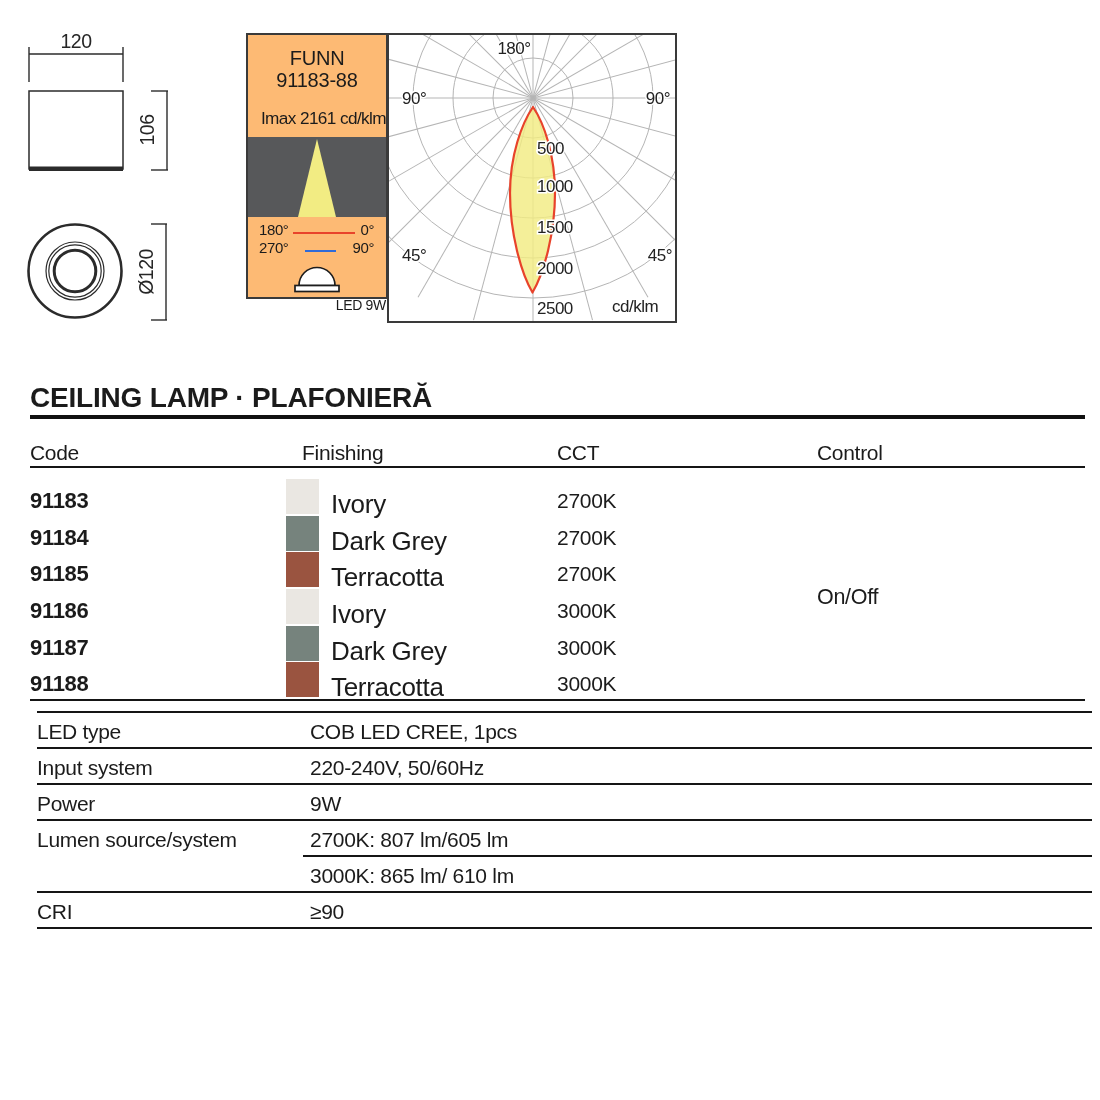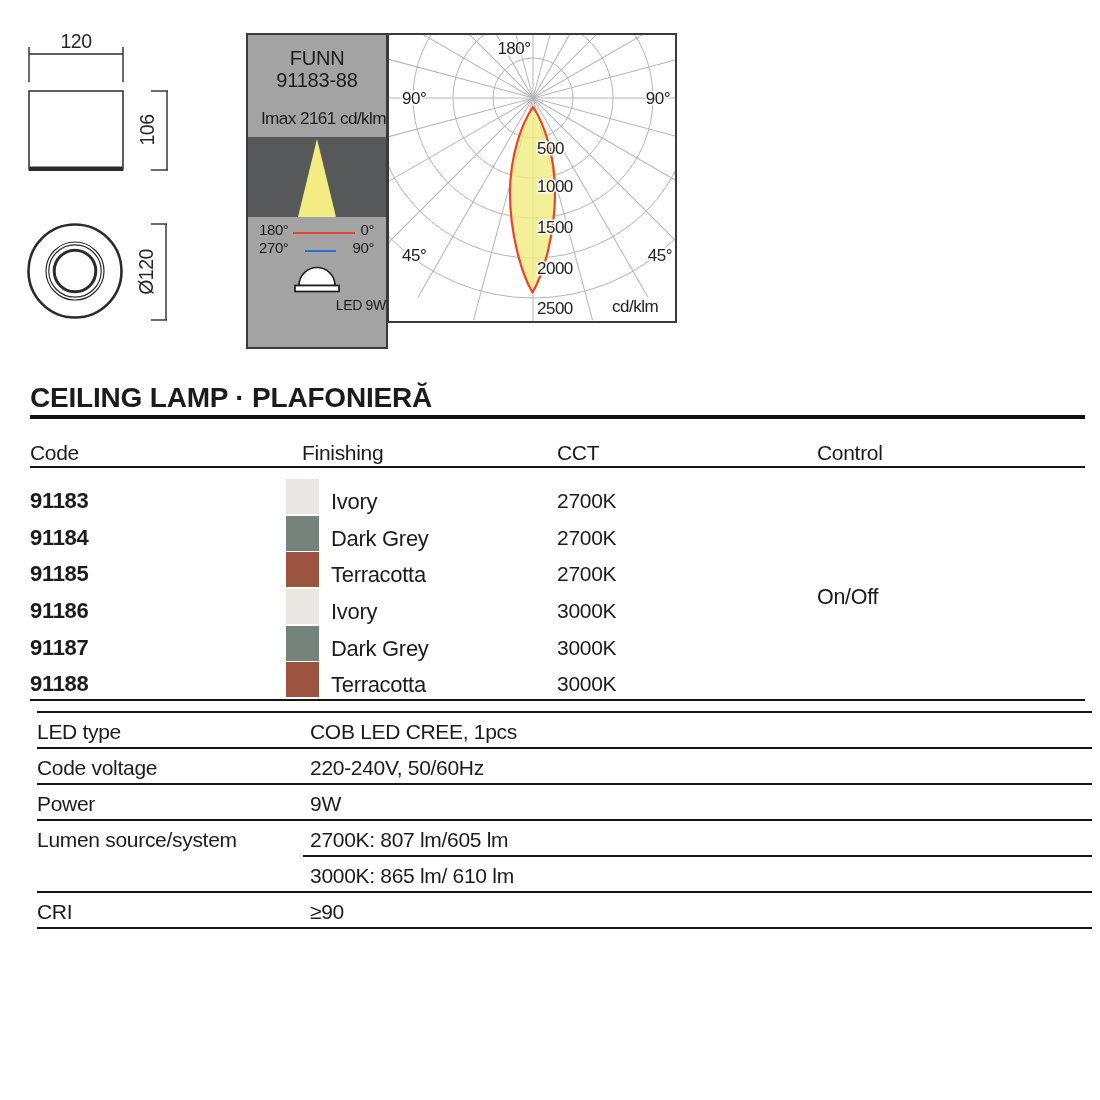--- a/index.html
+++ b/index.html
@@ -6,21 +6,21 @@
   html,body { width:1100px; height:1100px; background:#fff; overflow:hidden; }
   body { font-family:"Liberation Sans","DejaVu Sans",sans-serif; color:#1b1b1b; letter-spacing:-0.3px; position:relative; }
 
   .abs { position:absolute; }
 
   
   #dim-svg { left:0; top:0; width:220px; height:340px; }
   #dim-svg text { font-size:19.5px; fill:#262626; letter-spacing:-0.5px; }
 
   
-  #photo-box { left:246px; top:33px; width:142px; height:316px; border:2px solid #3a3a3a; background:#a3a3a3; }
+  #photo-box { left:246px; top:33px; width:142px; height:266px; border:2px solid #3a3a3a; background:#fdba74; }
   #photo-box .cname { position:absolute; top:12px; left:0; width:138px; text-align:center; font-size:20px; line-height:22px; letter-spacing:-0.2px; }
   #photo-box .imax  { position:absolute; top:73px; left:0; width:138px; text-align:right; font-size:17.2px; letter-spacing:-0.6px; white-space:nowrap; }
   #photo-box .band  { position:absolute; top:102px; left:0; width:138px; height:80px; background:#57585A; }
   #photo-box .beam-tri { position:absolute; left:50px; top:2px; width:38px; height:78px;
         clip-path:polygon(50% 0%,100% 100%,0% 100%); background:#F2EC83; }
   .leg-row { position:absolute; left:0; width:138px; height:17px; display:flex; align-items:center;
         padding:0 12px 0 11px; font-size:15px; letter-spacing:-0.4px; }
   .leg-row .leg-line { flex:1; height:2.6px; margin:7px 5px 0 5px; }
   #photo-box .dome-svg { position:absolute; left:0; top:224px; width:138px; height:36px; }
   #photo-box .lamp { position:absolute; top:262px; left:0; width:138px; text-align:right; font-size:14px; }
@@ -35,21 +35,21 @@
   #title-rule  { left:30px; top:415px; width:1055px; height:3.6px; background:#111; }
 
   
   #thead { left:30px; top:441px; width:1055px; height:24px; font-size:21px; }
   #thead span { position:absolute; top:0; }
   #thead-rule { left:30px; top:466px; width:1055px; height:2.4px; background:#151515; }
   #crows { left:30px; top:478px; width:1055px; height:221px; }
   .c-row { position:relative; height:36.63px; }
   .c-code   { position:absolute; left:0;    top:10px; font-size:22px; font-weight:bold; }
   .c-swatch { position:absolute; left:256px; top:1px; width:33px; height:35px; }
-  .c-finish { position:absolute; left:301px; top:11px; font-size:22px; }
+  .c-finish { position:absolute; left:301px; top:11px; font-size:26px; }
   .c-cct    { position:absolute; left:527px; top:11px; font-size:21px; }
   #control-val { position:absolute; left:787px; top:107px; font-size:21.5px; }
   #ctable-rule { left:30px; top:699px; width:1055px; height:2.2px; background:#151515; }
 
   
   #specs { left:30px; top:711px; width:1055px; border-top:2.2px solid #151515;margin-left:7px; }
   .spec-row { position:relative; height:36px; border-bottom:2px solid #151515; }
   .spec-row:nth-child(4) { border-bottom:none; }
   .spec-row:nth-child(4)::after { content:''; position:absolute; left:266px; right:0; bottom:0; height:2px; background:#151515; }
   .spec-label { position:absolute; left:0;    top:7px; font-size:21px; }
@@ -213,21 +213,21 @@
 <div id="ctable-rule" class="abs"></div>
 
 <div id="specs" class="abs">
 
     <div class="spec-row">
       <span class="spec-label">LED type</span>
       <span class="spec-value">COB LED CREE, 1pcs</span>
     </div>
 
     <div class="spec-row">
-      <span class="spec-label">Code voltage</span>
+      <span class="spec-label">Input system</span>
       <span class="spec-value">220-240V, 50/60Hz</span>
     </div>
 
     <div class="spec-row">
       <span class="spec-label">Power</span>
       <span class="spec-value">9W</span>
     </div>
 
     <div class="spec-row">
       <span class="spec-label">Lumen source/system</span>

